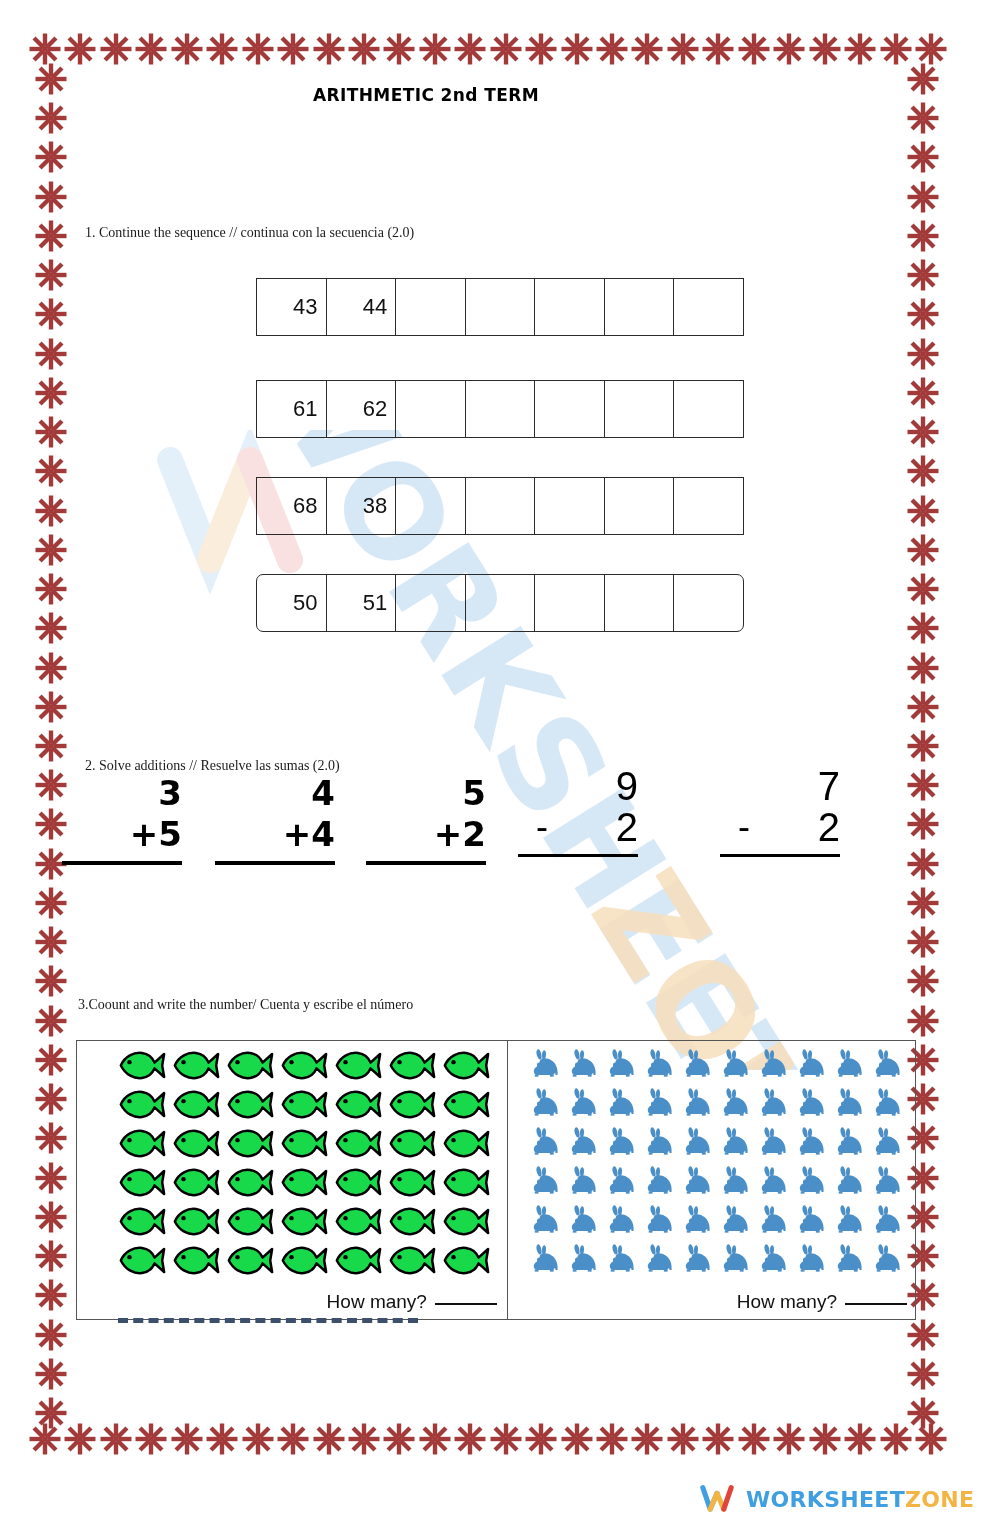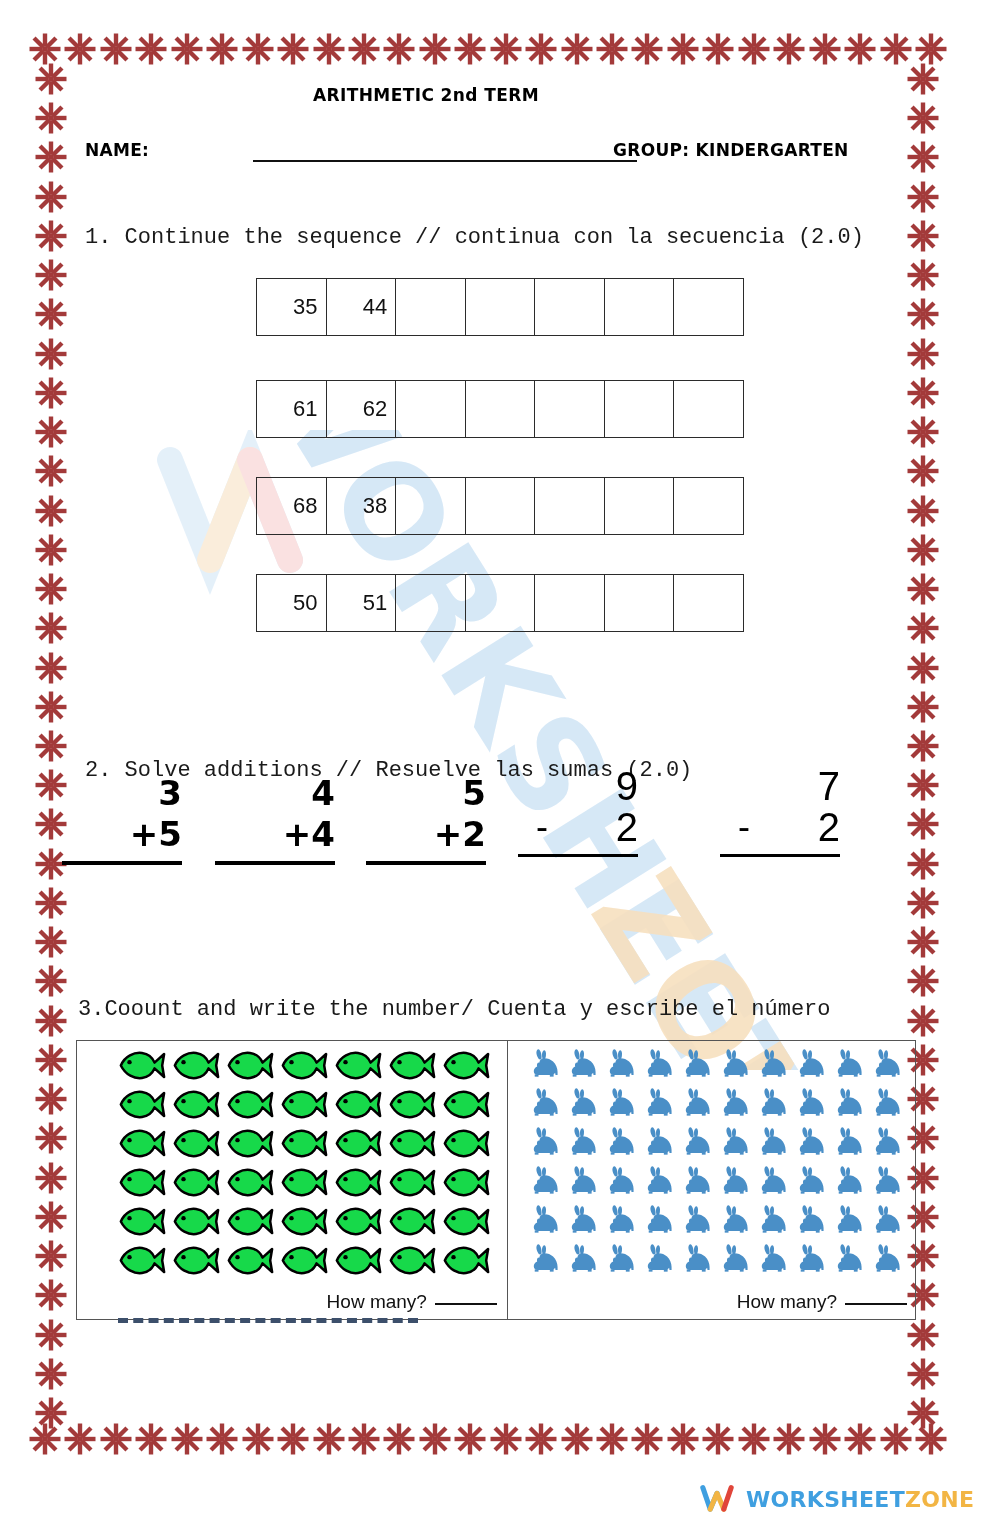--- a/index.html
+++ b/index.html
@@ -86,22 +86,22 @@
   .group-label{
     position:absolute;left:528px;top:0;
     font-family:"DejaVu Sans", sans-serif;
     font-size:17px;font-weight:bold;color:#000;
     letter-spacing:0.3px;
     white-space:nowrap;
   }
 
   .q-text{
     position:absolute;
-    font-family:Liberation Mono, monospace;
-    font-size:22px;color:#1a1a1a;
+    font-family:Liberation Serif, serif;
+    font-size:14px;color:#1a1a1a;
     white-space:nowrap;
   }
   #q1-text{left:85px;top:225px;}
   #q2-text{left:85px;top:718px;margin-top:40px;}
   #q3-text{left:78px;top:997px;}
 
   
   .seq-table{
     position:absolute;
     left:256px;
@@ -122,21 +122,21 @@
     padding-right:8px;
     font-family:"Liberation Sans", sans-serif;
     font-size:22px;
     color:#111;
   }
   .seq-cell:last-child{border-right:none;}
 
   #seq-row-0{top:278px;}
   #seq-row-1{top:380px;}
   #seq-row-2{top:477px;}
-  #seq-row-3{top:574px;}
+  #seq-row-3{top:574px;border-radius:7px;}
 
   
   .prob{
     position:absolute;
     width:120px;
     text-align:right;
   }
   .prob .line1{
     font-size:34px;
     line-height:40px;
@@ -1863,30 +1863,25 @@
           <path d="M17.00,14.60 L17.00,1.50" stroke="#a33a3a" stroke-width="4.4" stroke-linecap="butt"></path>
           <path d="M18.70,15.30 L27.96,6.04" stroke="#a33a3a" stroke-width="4.4" stroke-linecap="butt"></path>
         </svg>
       </span>
     </div>
 
   <div id="content">
 
     <div class="title">ARITHMETIC 2nd TERM</div>
 
-    <div class="name-row">
-      <span class="name-label">NAME:</span>
-      <span class="name-line"></span>
-      <span class="group-label">GROUP: KINDERGARTEN</span>
-    </div>
 
     <div class="q-text" id="q1-text">1.  Continue the sequence // continua con la secuencia (2.0)</div>
 
     <div class="seq-table" id="seq-row-0">
-        <div class="seq-cell">35</div>
+        <div class="seq-cell">43</div>
         <div class="seq-cell">44</div>
         <div class="seq-cell"></div>
         <div class="seq-cell"></div>
         <div class="seq-cell"></div>
         <div class="seq-cell"></div>
         <div class="seq-cell"></div>
       </div>
     <div class="seq-table" id="seq-row-1">
         <div class="seq-cell">61</div>
         <div class="seq-cell">62</div>

